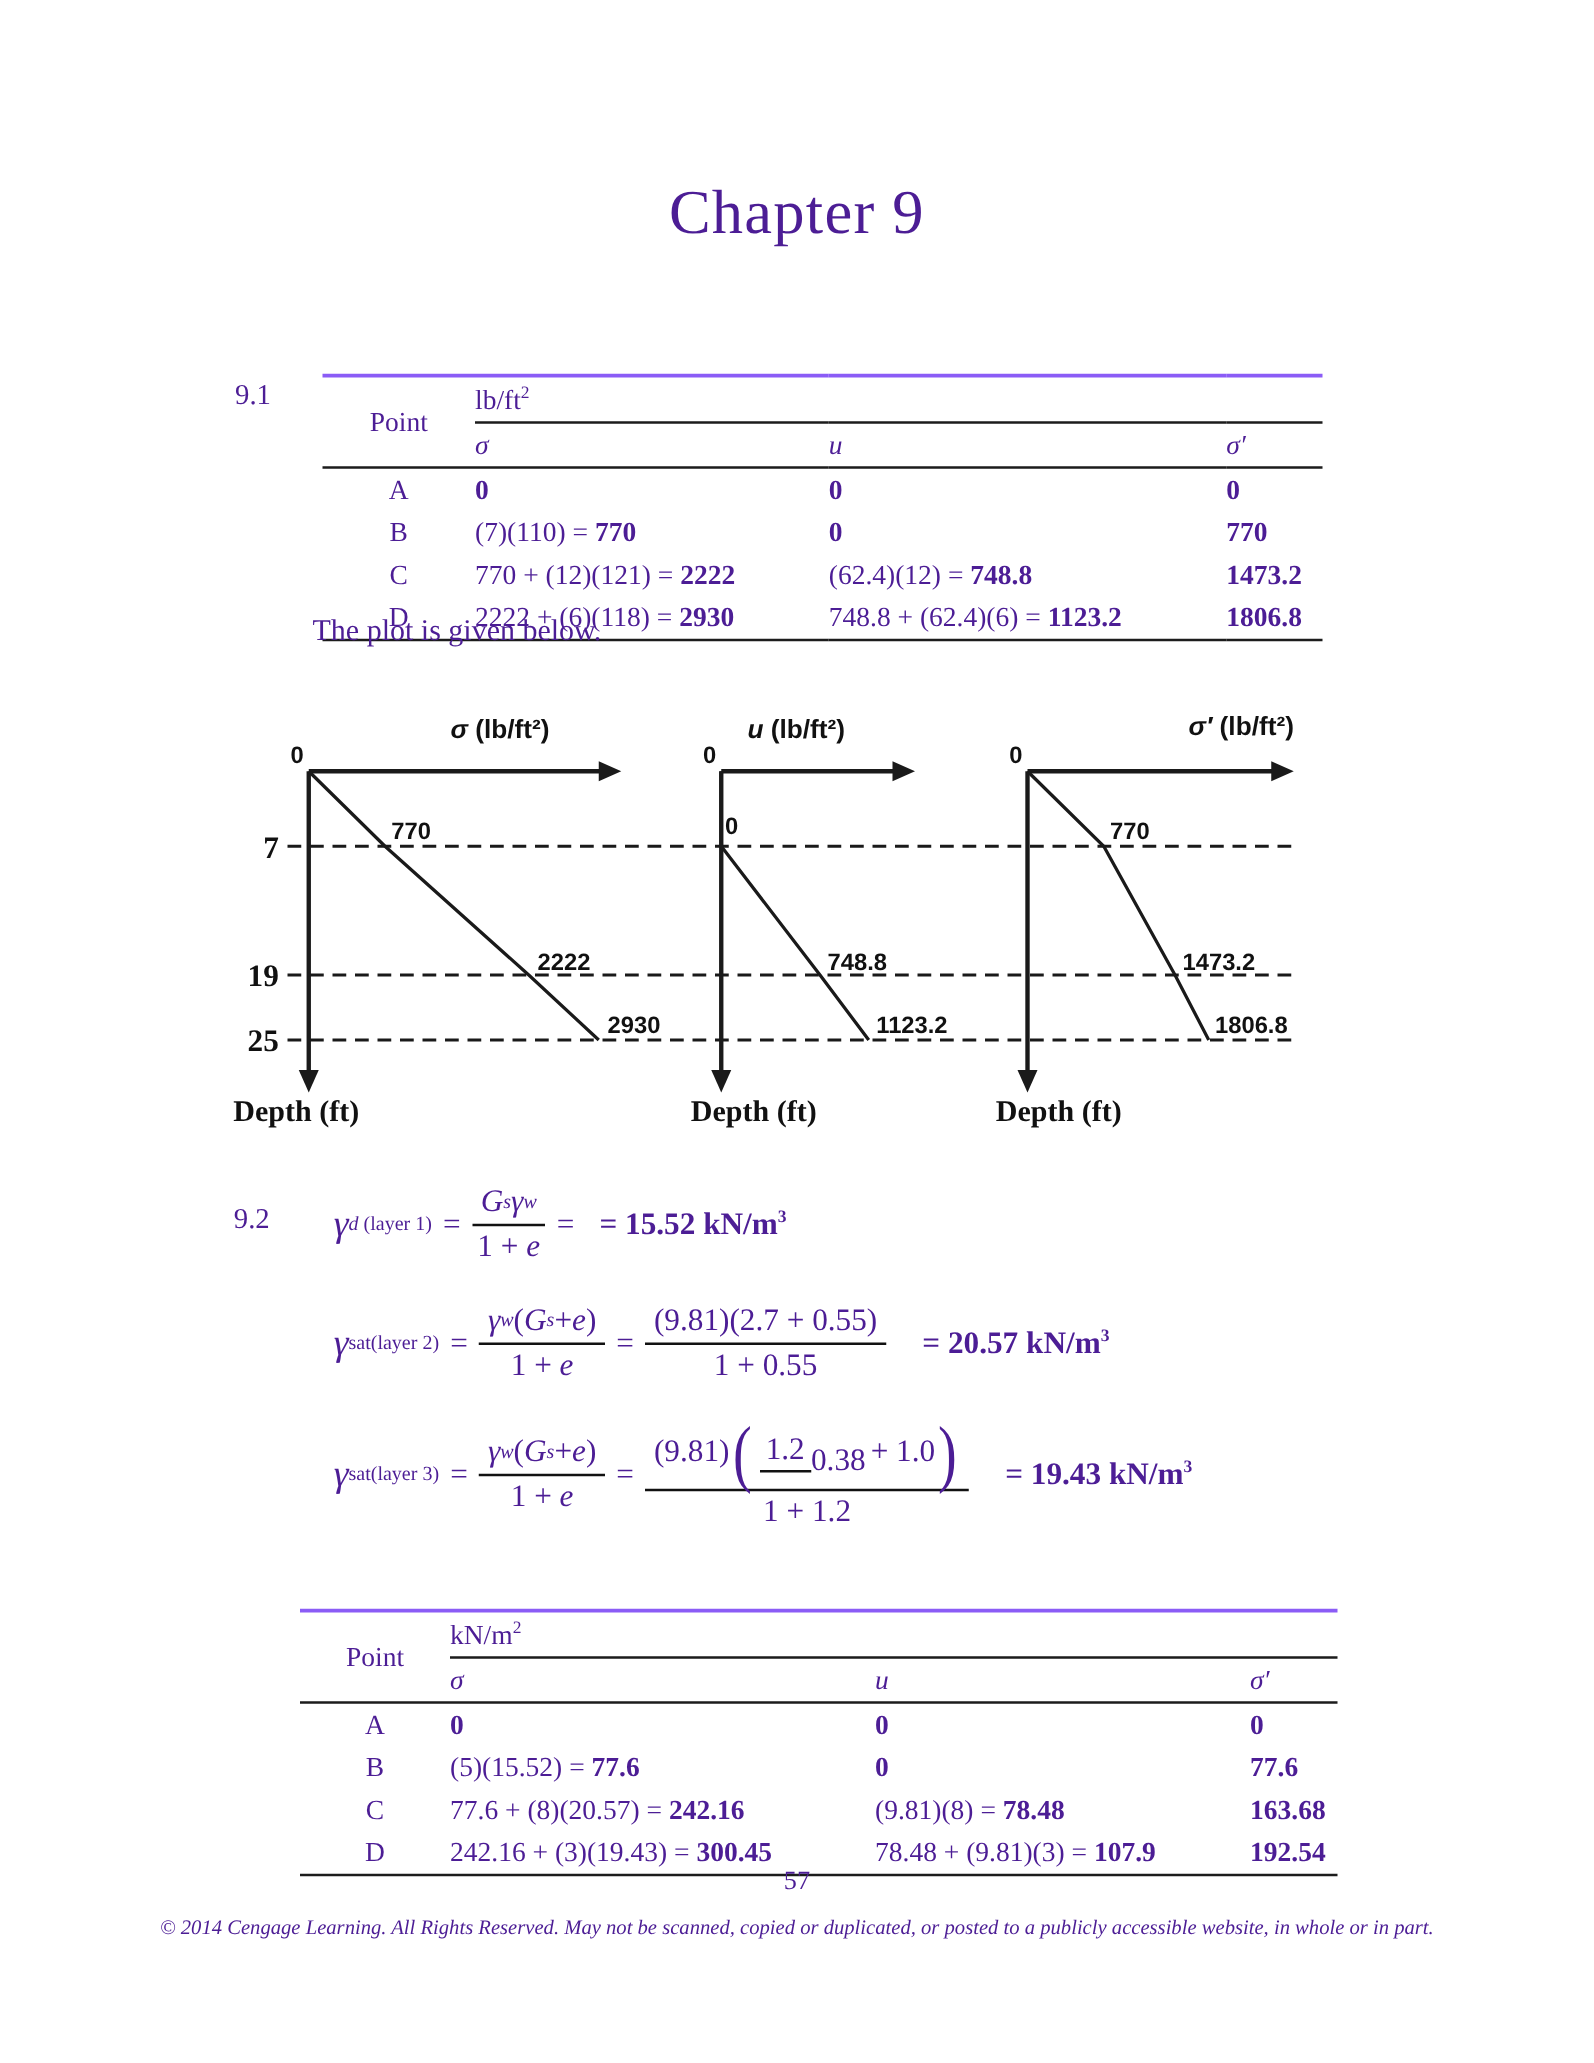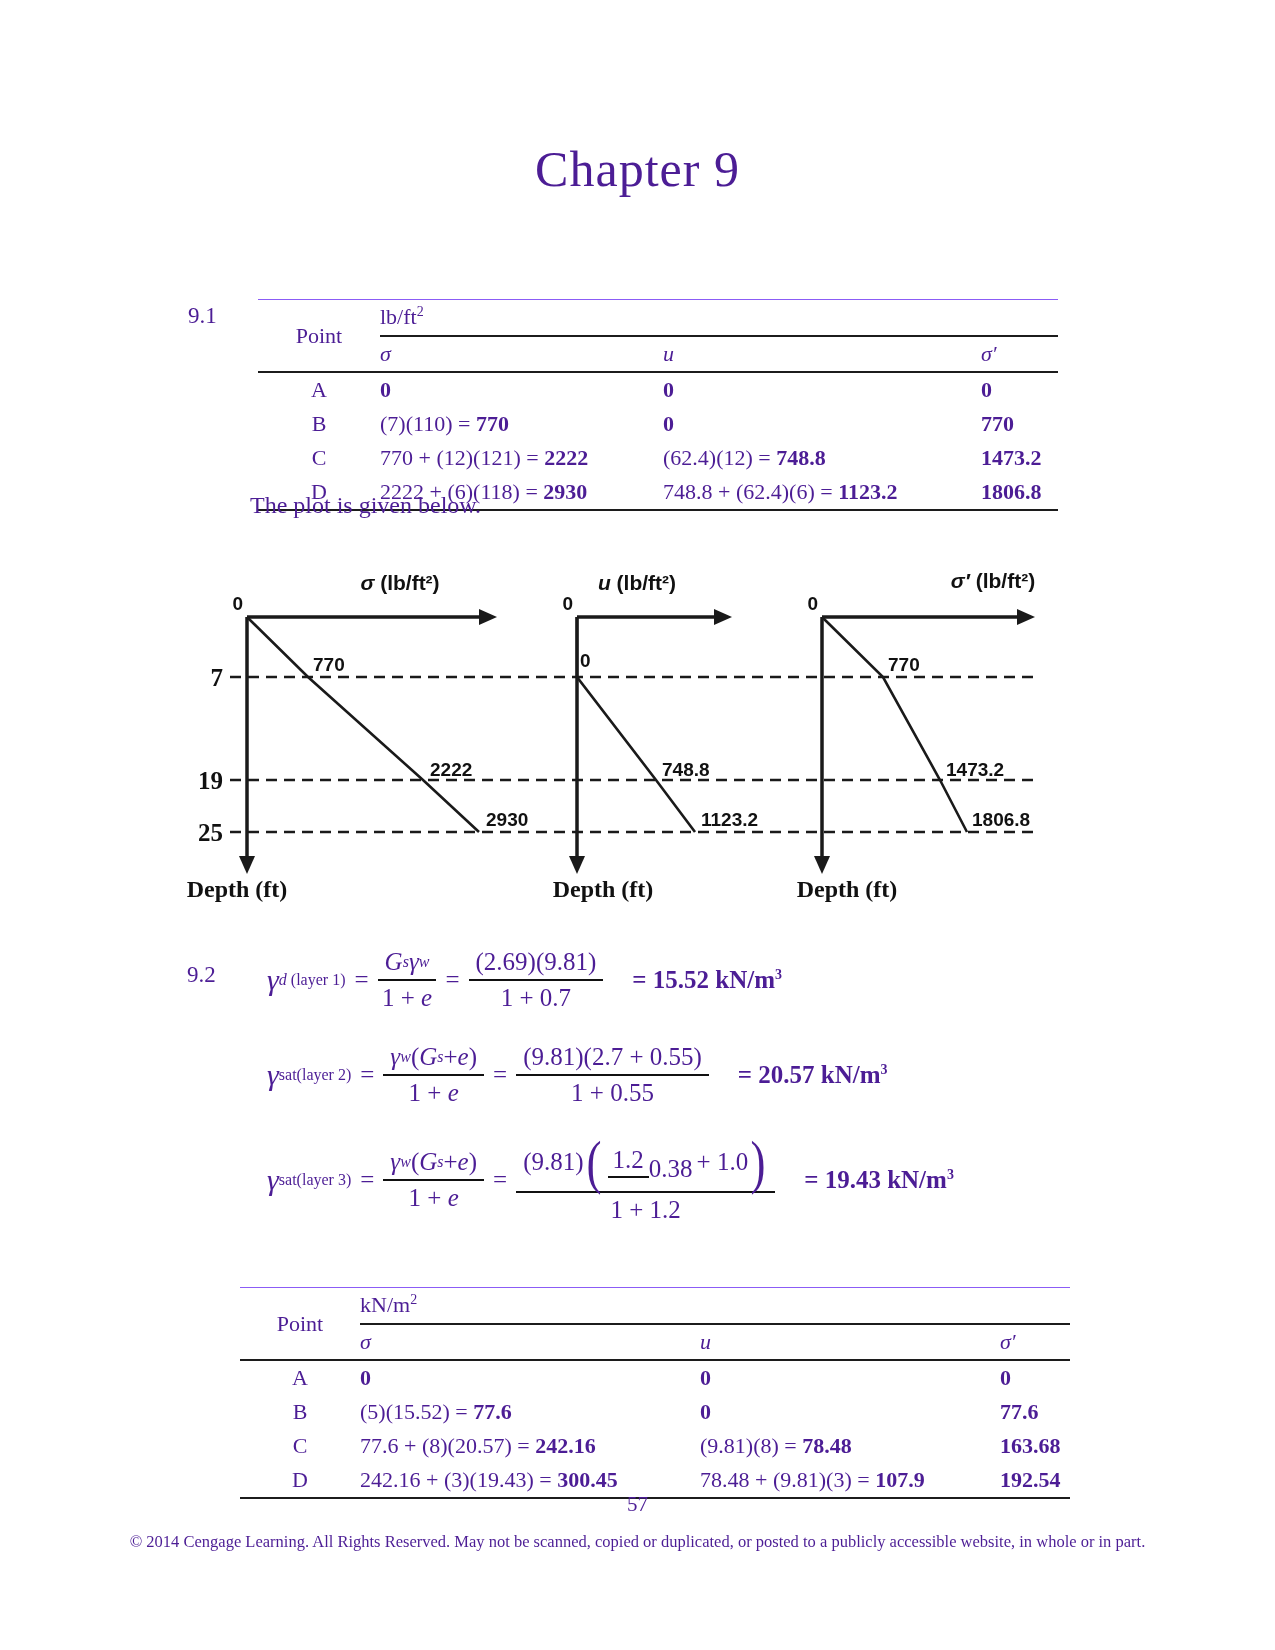--- a/index.html
+++ b/index.html
@@ -19,35 +19,35 @@
     font-size:50px;
     letter-spacing:1px;
   }
   
   .prob-label{font-size:23px;}
   
   table.stress{
     border-collapse:collapse;
     table-layout:fixed;
     font-size:22px;
-    border-top:1px solid #8b5cf6;
+    border-top:3px solid #8b5cf6;
     border-bottom:2px solid #1c1c1c;
   }
   table.stress td{padding:2px 0;vertical-align:middle;}
   td.pt-head{text-align:center;border-bottom:2px solid #1c1c1c;font-size:22px;}
   td.unit-cell{border-bottom:2px solid #1c1c1c;height:31px;}
   tr.heads td{border-bottom:2px solid #1c1c1c;height:30px;font-style:italic;}
   td.ptcol{text-align:center;}
   tr.datarow td{height:30px;}
   .bold{font-weight:bold;}
   sup{font-size:14px;}
   
   #plot-caption{font-size:24px;}
   #page-number{left:0;top:1492px;width:1275px;text-align:center;font-size:21px;}
-  #copyright{left:0;top:1532px;width:1275px;text-align:center;font-size:16.5px;}
+  #copyright{left:0;top:1532px;width:1275px;text-align:center;font-size:16.5px;font-style:italic;}
   
   #plots{left:175px;top:550px;}
   #plots text{fill:#111;}
   .val-label{font-family:"Liberation Sans",sans-serif;font-weight:bold;font-size:19px;}
   .tick-label{font-family:"Liberation Serif",serif;font-weight:bold;font-size:25px;}
   .axis-title{font-family:"Liberation Sans",sans-serif;font-weight:bold;font-size:21px;}
   .depth-label{font-family:"Liberation Serif",serif;font-weight:bold;font-size:24px;}
   
   .eq{
     display:flex;align-items:center;
@@ -185,24 +185,20 @@
     <span class="frac">
       <span class="num">
           <span class="it">G</span>
           <sub class="it">s</sub>
           <span class="it">γ</span>
           <sub class="it">w</sub>
         </span>
       <span class="den"><span>1 + </span><span class="it">e</span></span>
     </span>
     <span>=</span>
-    <span class="frac">
-      <span class="num">(2.69)(9.81)</span>
-      <span class="den">1 + 0.7</span>
-    </span>
     <span class="res"><span>= 15.52 kN/m</span><sup>3</sup></span>
   </div>
 
   <div class="abs eq" style="left:267px;top:1037px;height:76px;">
     <span class="gamma">γ</span>
       <sub>sat(layer 2)</sub>
     <span class="gap"></span>
       <span>=</span>
     <span class="frac">
       <span class="num">

